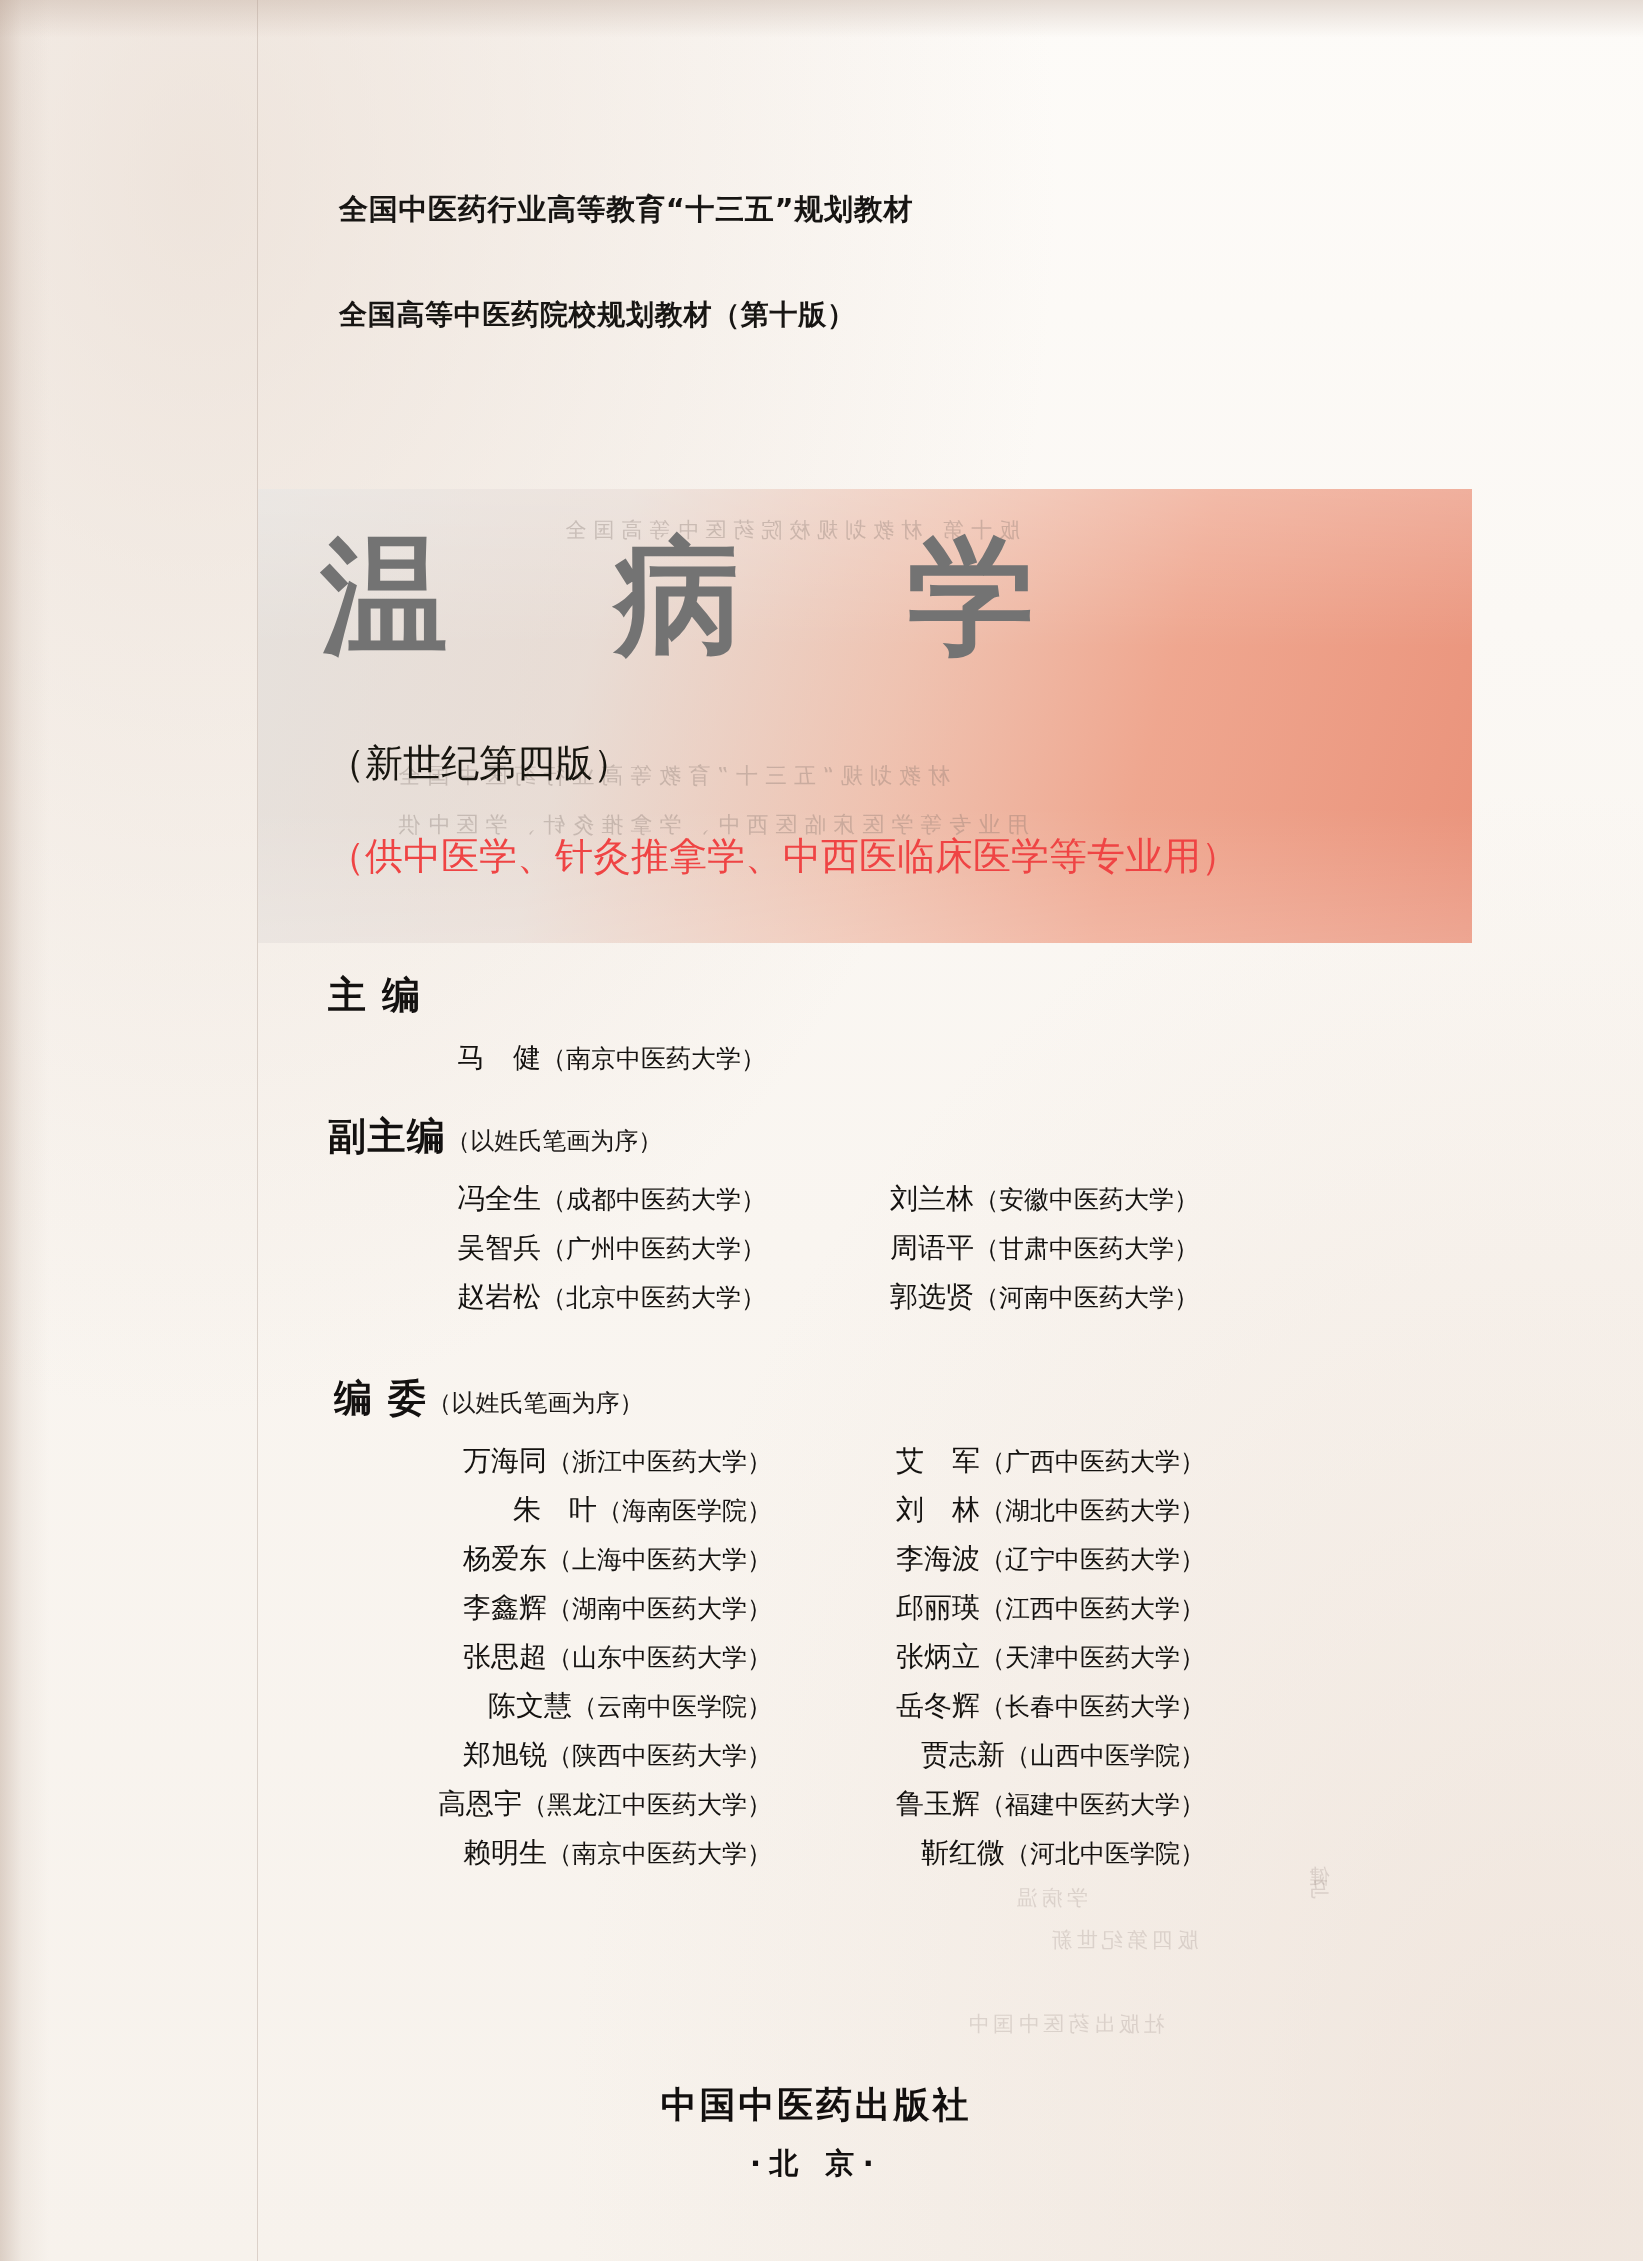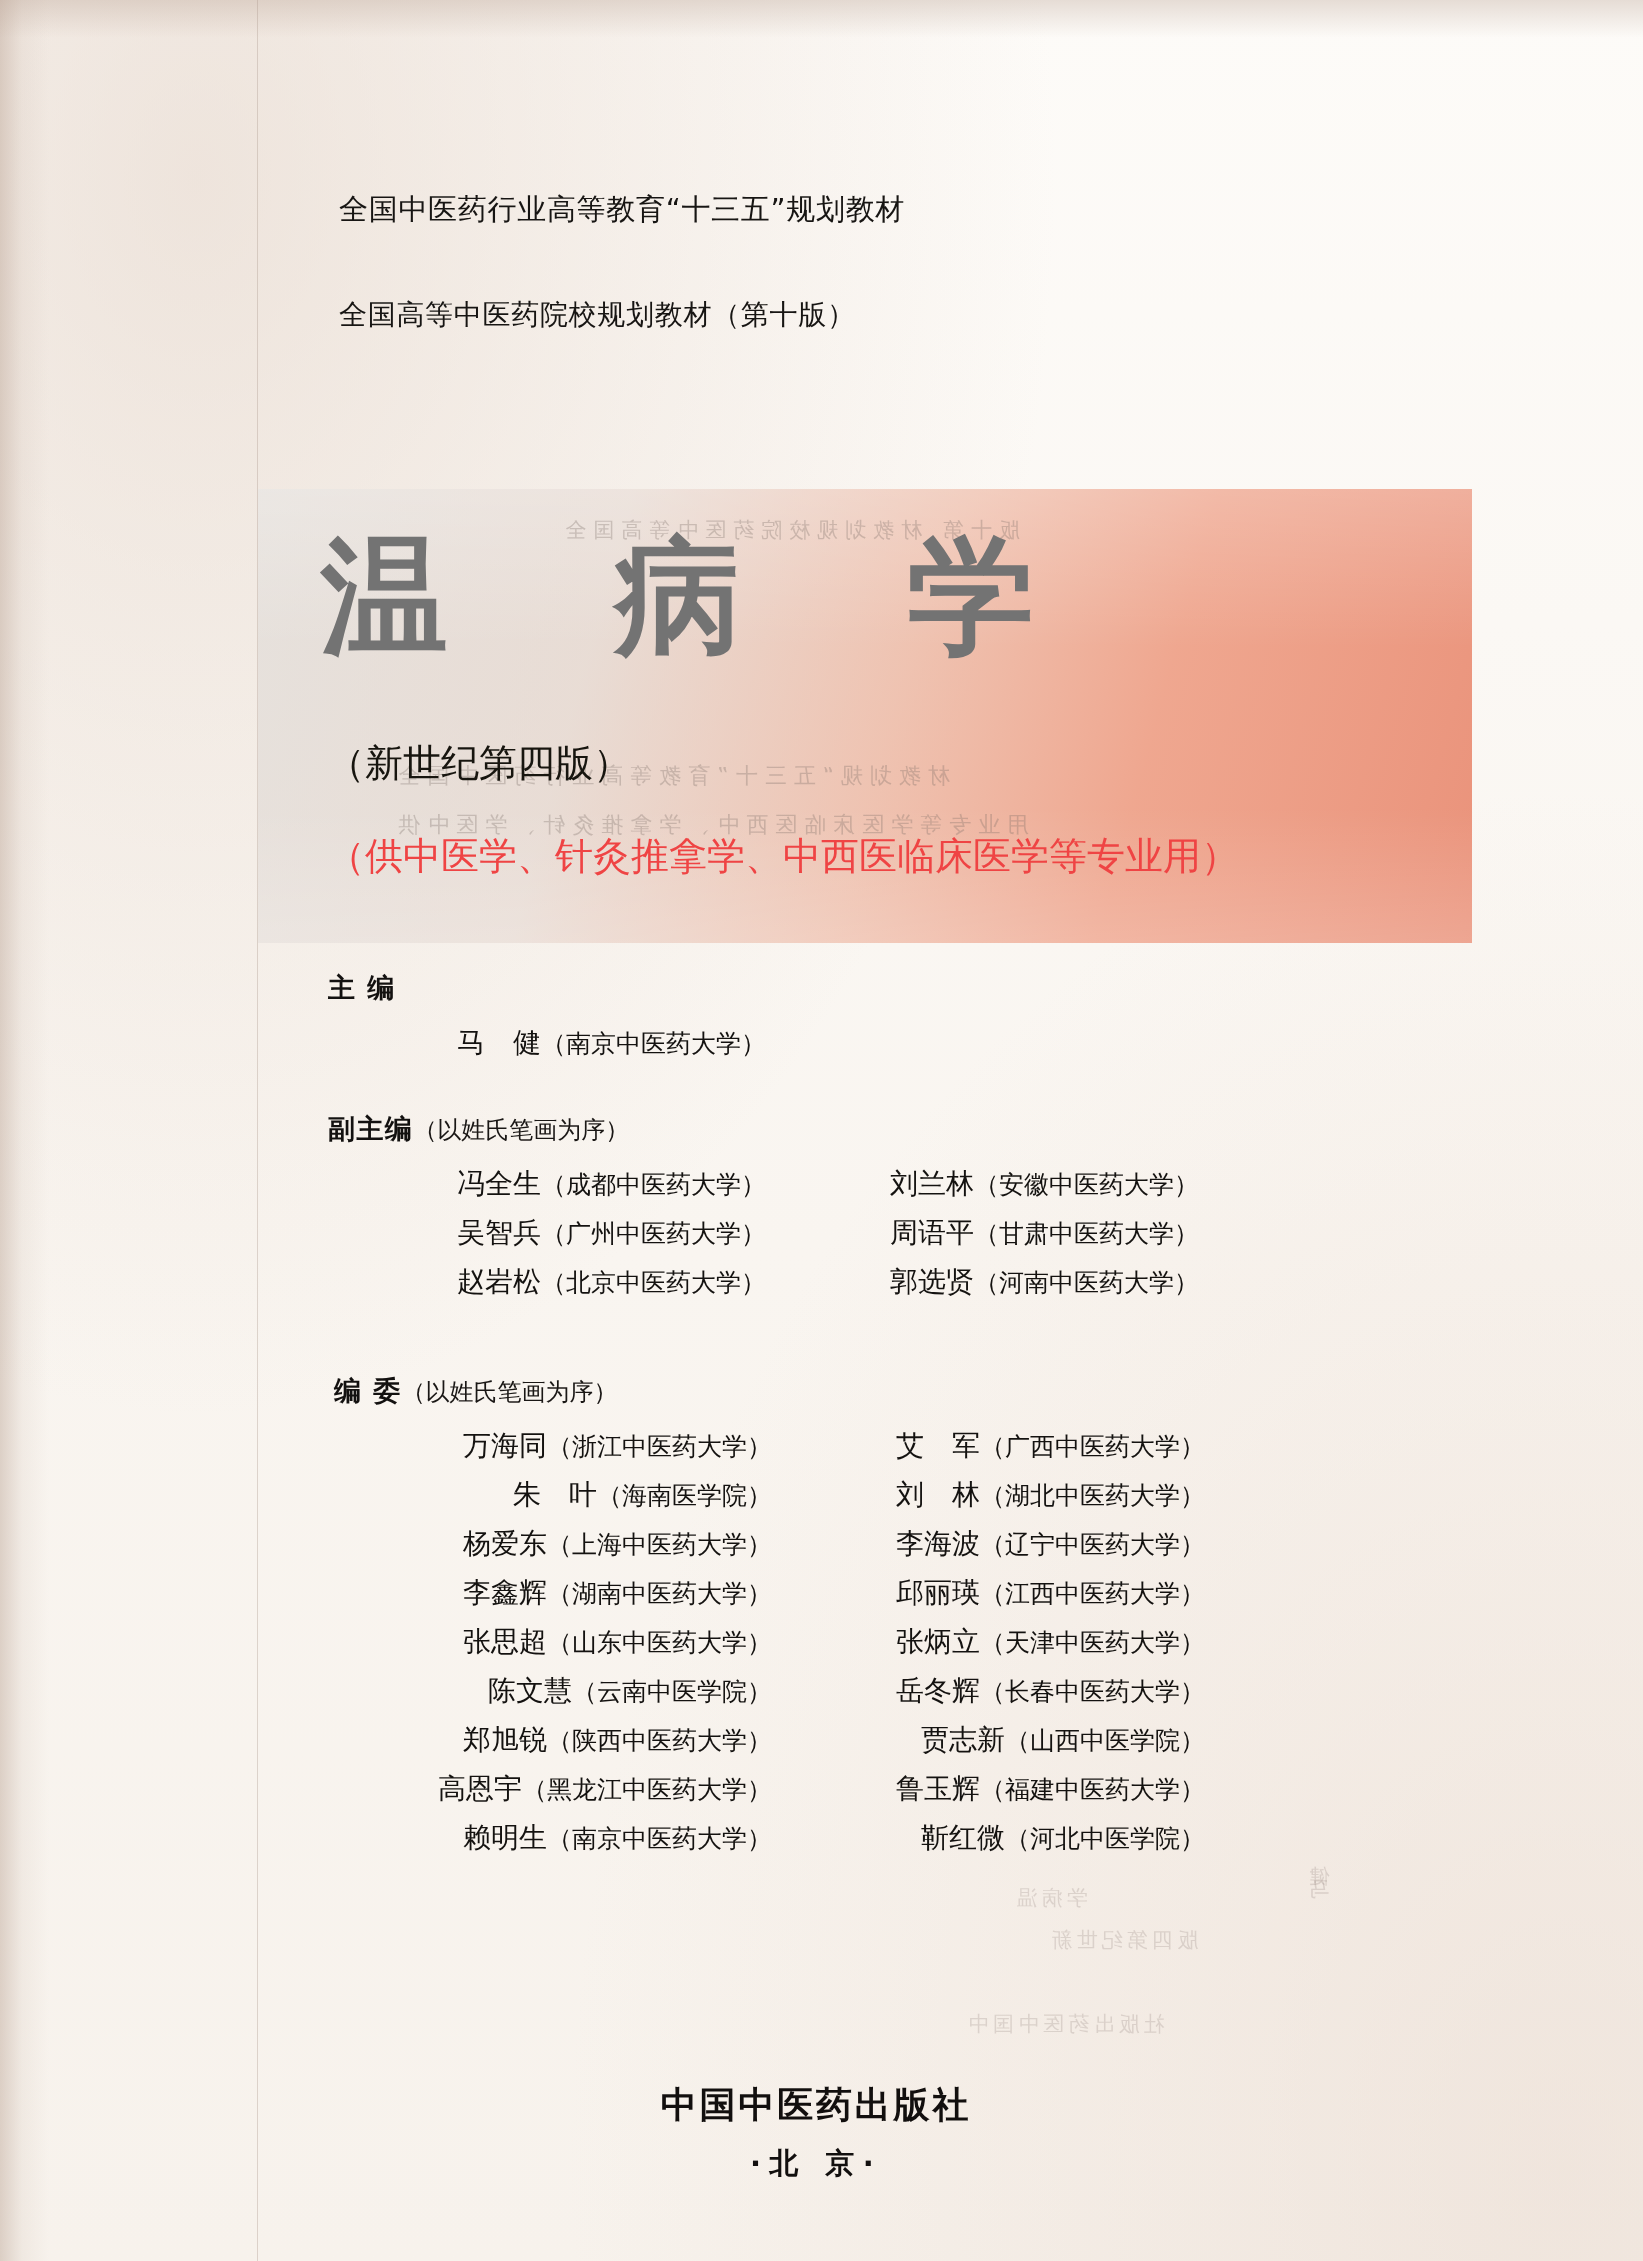--- a/index.html
+++ b/index.html
@@ -55,21 +55,21 @@
     position: absolute;
     left: 0; top: 0;
     width: 100%;
     height: 100%;
   }
 
   
   .series {
     position: absolute;
     left: 339px;
-    font-weight: normal;
+    font-weight: bold;
     color: #171513;
     letter-spacing: 0.7px;
   }
   .series-1 { top: 190px; font-size: 29px; }
   .series-2 { top: 272px; font-size: 28px; margin-top: 24px; }
 
   
   .title-band {
     position: absolute;
     left: 258px;
@@ -134,21 +134,21 @@
     font-family: "DejaVu Serif", "Liberation Serif", serif;
   }
 
   
   .sec {
     position: absolute;
     left: 328px;
   }
   .sec-label {
     font-weight: bold;
-    font-size: 27px;
+    font-size: 38px;
     color: #131110;
     letter-spacing: 1.4px;
   }
   .sec-note {
     font-size: 24px;
     color: #1a1715;
     font-family: "DejaVu Serif", "Liberation Serif", serif;
     font-weight: normal;
   }
   .names {

